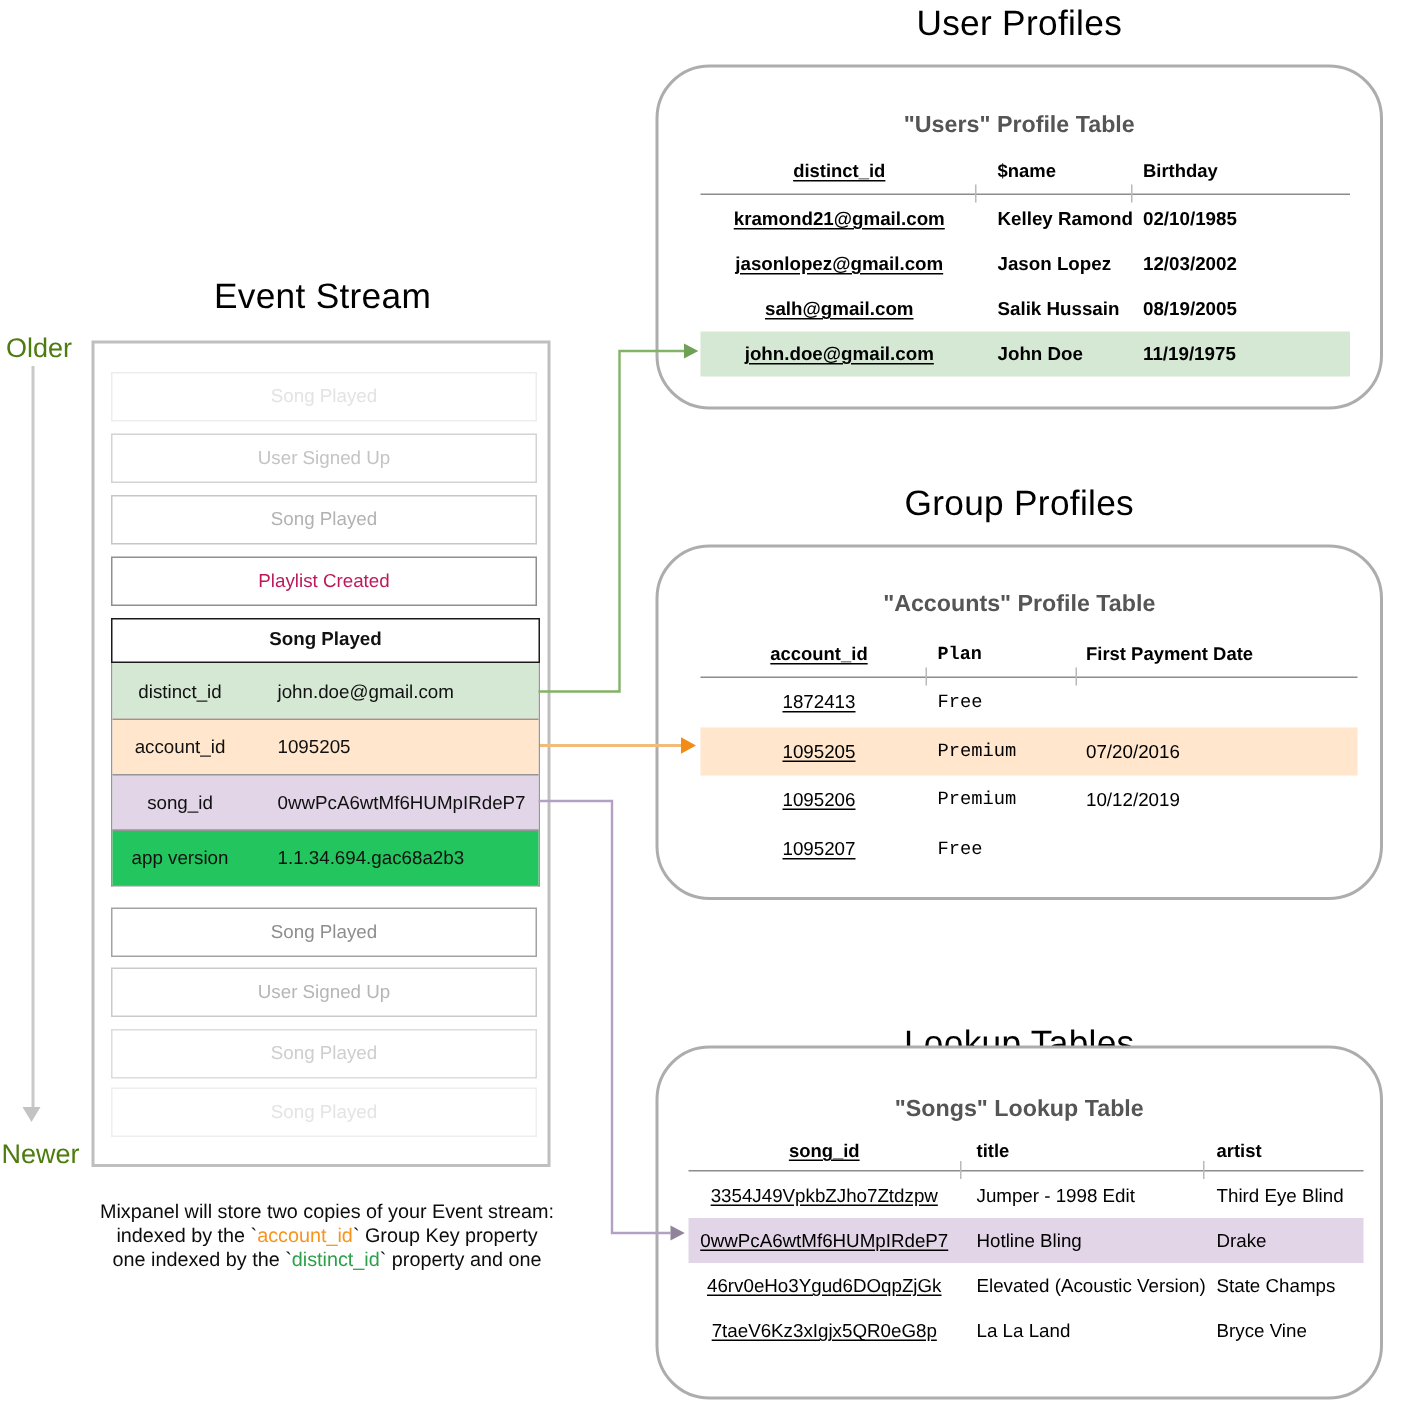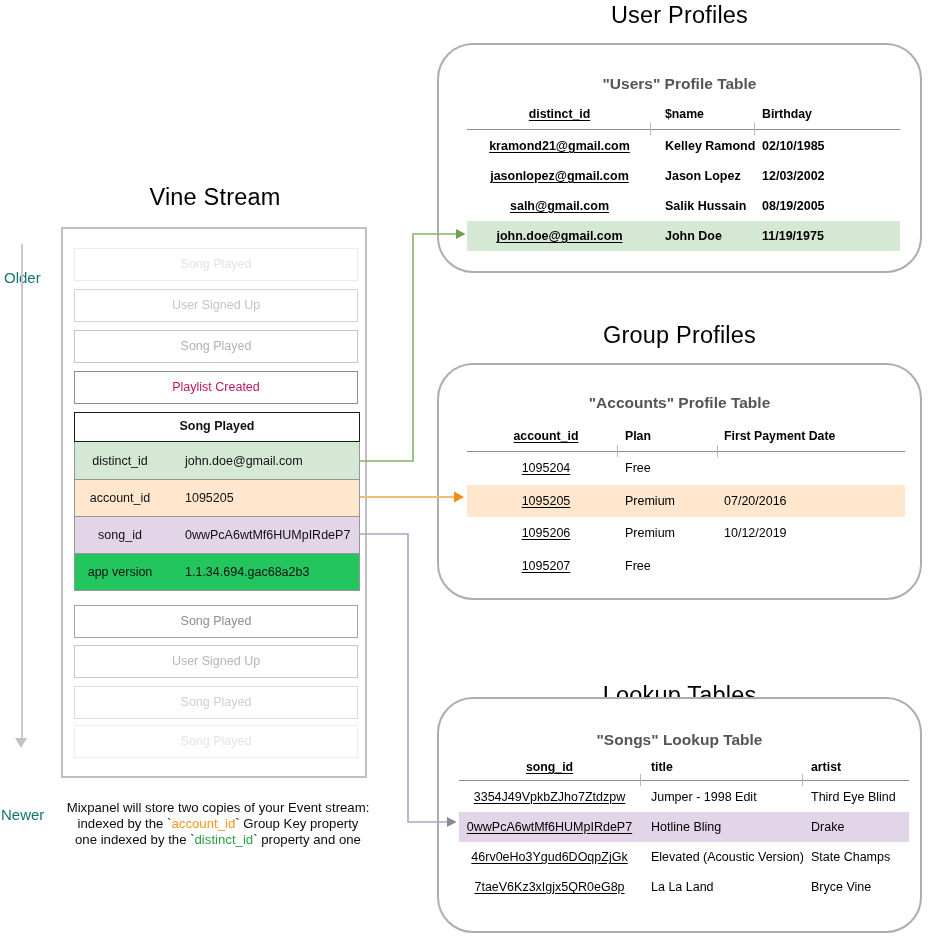--- a/index.html
+++ b/index.html
@@ -42,21 +42,21 @@
   .detail-header {
     height:30px; border:1.5px solid #1a1a1a; background:#fff;
     font-size:12.5px; font-weight:bold; text-align:center; line-height:27px; color:#111;
   }
   .detail-rows { border:1px solid #969696; border-top:none; }
   .d-row { display:flex; align-items:center; height:37px; font-size:12.5px; background:#22c55e; }
   .d-row + .d-row { border-top:1px solid #969696; }
   .d-key { flex:0 0 74px; margin-left:8px; text-align:center; }
   .d-val { margin-left:28px; }
 
-  .axis-label { font-size:15px; color:#0f766e;margin-top:47px; }
+  .axis-label { font-size:18px; color:#4d7c0f; }
   .axis-line { left:21px; top:244px; width:1.5px; height:494px; background:#c9c9c9; }
   .axis-arrow {
     left:15px; top:738px; width:0; height:0;
     border-left:6px solid transparent; border-right:6px solid transparent;
     border-top:10px solid #c3c3c3;
   }
 
   .caption { left:40px; top:800px; width:356px; text-align:center; font-size:13.2px; line-height:1.2; color:#0c0c0c; }
 
   
@@ -73,39 +73,39 @@
 
   .table-title { position:absolute; left:0; width:100%; text-align:center;
                  font-size:15.5px; font-weight:bold; color:#555; }
   .thead { position:absolute; font-weight:bold; font-size:12.3px; color:#000; }
   .grid { display:grid; align-items:center; }
   .u-grid { grid-template-columns:185px 110px 138px; }
   .a-grid { grid-template-columns:158px 99px 181px; }
   .s-grid { grid-template-columns:181px 171px 98px; }
   .c1 { text-align:center; }
   .u-grid .c2 { padding-left:13px; }
-  .a-grid .c2 { padding-left:0; }
+  .a-grid .c2 { padding-left:0;font-family:Liberation Mono, monospace; }
   .s-grid .c2 { padding-left:11px; }
   .u { text-decoration:underline; text-underline-offset:2px; }
   .rule { position:absolute; height:1.3px; background:#8c8c8c; }
   .tick { position:absolute; width:1px; height:12px; background:#b9b9b9; }
   .rows { position:absolute; font-size:12.5px; color:#000; }
   .u-row { height:30px; }
   .a-row { height:32.5px; }
   .s-row { height:30px; }
 
   
   #connectors { left:0; top:0; pointer-events:none; z-index:6; }
 </style>
 </head>
 <body>
 
 <div id="canvas">
 
-  <div class="abs section-title" style="left:62px; top:184px; width:306px;">Vine Stream</div>
+  <div class="abs section-title" style="left:62px; top:184px; width:306px;">Event Stream</div>
 
   <div class="abs axis-label" style="left:4px; top:222px;">Older</div>
   <div class="abs axis-line"></div>
   <div class="abs axis-arrow"></div>
   <div class="abs axis-label" style="left:1px; top:759px;">Newer</div>
 
   <div class="abs stream-box">
     <div class="event-box fade-1" style="top:19px;">Song Played</div>
     <div class="event-box fade-2" style="top:60px;">User Signed Up</div>
     <div class="event-box fade-3" style="top:101px;">Song Played</div>
@@ -188,21 +188,21 @@
     <div class="thead grid a-grid" style="left:28px; top:64px; width:438px;">
       <span class="c1 u">account_id</span>
       <span class="c2">Plan</span>
       <span class="c3">First Payment Date</span>
     </div>
     <div class="rule" style="left:28px; top:86px; width:438px;"></div>
     <div class="tick" style="left:178px; top:80px;"></div>
     <div class="tick" style="left:278px; top:80px;"></div>
     <div class="rows" style="left:28px; top:87px; width:438px;">
       <div class="grid a-grid a-row">
-        <span class="c1 u">1095204</span>
+        <span class="c1 u">1872413</span>
         <span class="c2">Free</span>
         <span class="c3"></span>
       </div>
       <div class="grid a-grid a-row" style="background: rgb(255, 230, 204);">
         <span class="c1 u">1095205</span>
         <span class="c2">Premium</span>
         <span class="c3">07/20/2016</span>
       </div>
       <div class="grid a-grid a-row">
         <span class="c1 u">1095206</span>

